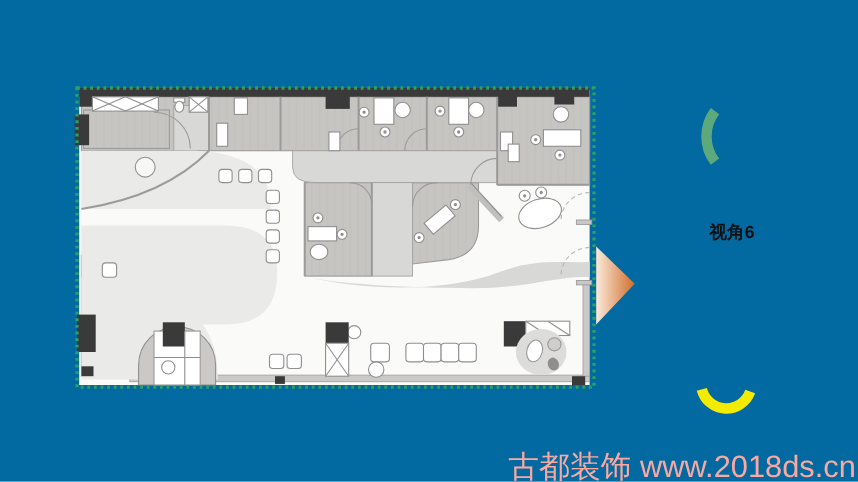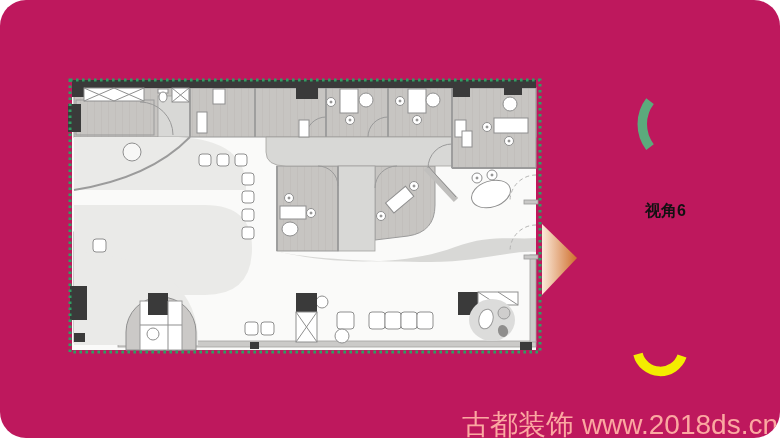--- a/index.html
+++ b/index.html
@@ -1,17 +1,17 @@
 <!DOCTYPE html>
 <html><head>
 <meta charset="utf-8">
 <style>
   html,body{margin:0;padding:0;background:#ffffff;}
-  .stage{position:relative;width:780px;height:438px;background:#be185d;overflow:hidden;
-         font-family:"Liberation Sans","DejaVu Sans",sans-serif;border-radius:26px;}
+  .stage{position:relative;width:780px;height:438px;background:#0369a1;overflow:hidden;
+         font-family:"Liberation Sans","DejaVu Sans",sans-serif;}
   .stage svg{position:absolute;left:0;top:0;}
   .viewpoint-label{position:absolute;left:645px;top:201px;font-size:16px;font-weight:700;
                    color:#111;letter-spacing:0;white-space:nowrap;}
   .watermark{position:absolute;right:2px;top:406px;font-size:28px;font-weight:400;
              letter-spacing:0;white-space:nowrap;}
 </style>
 </head>
 <body>
 
 <div class="stage">

